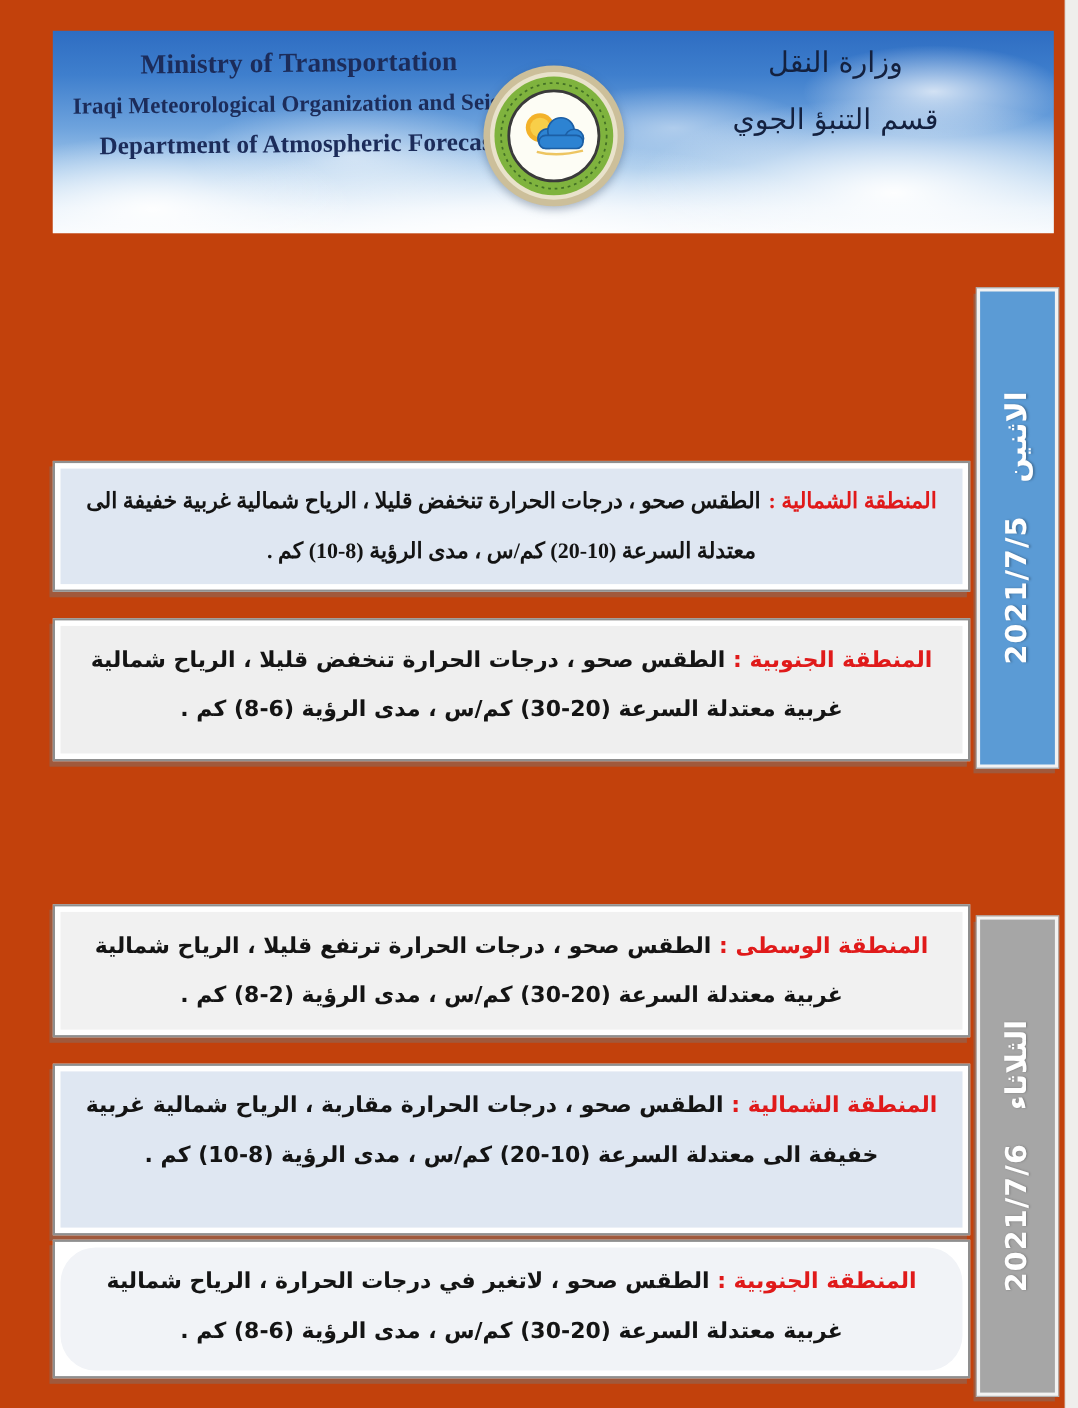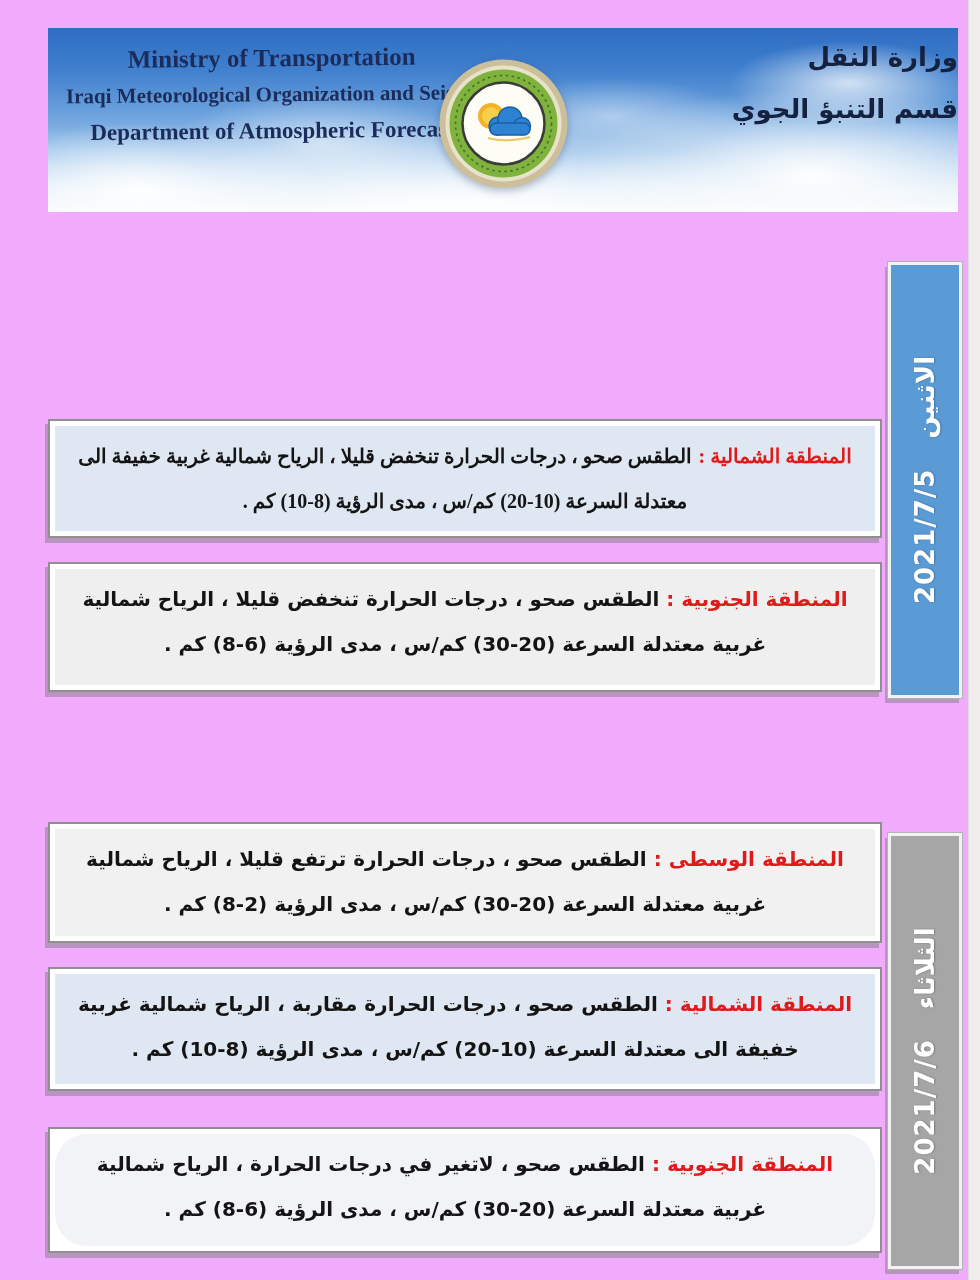--- a/index.html
+++ b/index.html
@@ -1,17 +1,17 @@
 <!DOCTYPE html>
 <html lang="ar"><head>
 <meta charset="utf-8">
 <style>
   html,body{margin:0;padding:0;background:#ffffff;}
   .page{
-    position:relative;width:980px;height:1280px;background:#f0abfc;overflow:hidden;
+    position:relative;width:980px;height:1280px;background:#c2410c;overflow:hidden;
     font-family:"DejaVu Sans",sans-serif;
   }
   
   .edge-strip{position:absolute;right:0;top:0;width:11px;height:100%;
     background:#efeeec;border-left:1px solid #dedddb;}
   
   .header{
     position:absolute;left:48px;top:28px;width:910px;height:184px;
     background:
       radial-gradient(ellipse 170px 60px at 88% 30%, rgba(255,255,255,.75), rgba(255,255,255,0) 70%),
@@ -23,22 +23,22 @@
       linear-gradient(180deg,#2e6dc2 0%,#3f7fcd 22%,#6ea3dd 48%,#a8cbec 70%,#e2eef9 88%,#f6fafd 100%);
   }
   .hdr-en{
     position:absolute;left:18px;top:16px;color:#1c2c5a;
     font-family:"Liberation Serif",serif;font-weight:bold;transform:rotate(-0.6deg);
   }
   .hdr-en .l1{font-size:25px;margin-left:62px;}
   .hdr-en .l2{font-size:21px;margin-top:10px;}
   .hdr-en .l3{font-size:23px;margin-top:11px;margin-left:24px;}
   .hdr-ar{
-    position:absolute;right:0;top:14px;width:345px;text-align:right;
-    direction:rtl;color:#14213f;font-weight:bold;
+    position:absolute;right:26px;top:14px;width:345px;text-align:center;
+    direction:rtl;color:#14213f;font-weight:normal;
   }
   .hdr-ar .l1{font-size:26px;}
   .hdr-ar .l2{font-size:22px;margin-top:8px;}
   .hdr-ar .l3{font-size:26px;margin-top:22px;}
   .logo{position:absolute;left:390px;top:30px;width:131px;height:131px;
     filter:drop-shadow(0 3px 4px rgba(40,60,90,.35));}
   
   .fbox{
     position:absolute;left:48px;width:834px;box-sizing:border-box;
     border:2px solid #8f8f8f;background:#ffffff;padding:5px;
@@ -47,21 +47,21 @@
   .fbox-inner{
     width:100%;height:100%;box-sizing:border-box;
     padding:8px 14px 4px 14px;direction:rtl;text-align:center;
     font-weight:bold;font-size:20px;line-height:2.25;color:#141414;
   }
   .region{color:#e01a1a;margin-left:7px;}
   .b1{top:263px;height:137px;}
   .b2{top:419px;height:119px;font-family:Liberation Serif, serif;}
   .b3{top:562px;height:130px;}
   .b4{top:822px;height:121px;}
-  .b5{top:967px;height:124px;}
+  .b5{top:967px;height:156px;}
   .b6{top:1127px;height:126px;}
   
   .day-tab{
     position:absolute;left:888px;width:74px;box-sizing:border-box;
     border:3px solid #f2f2f2;outline:1px solid #b3b3b3;
     display:flex;align-items:center;justify-content:center;
     box-shadow:-3px 5px 0 rgba(120,120,120,.45);
   }
   .t1{top:262px;height:436px;}
   .t2{top:833px;height:436px;}

